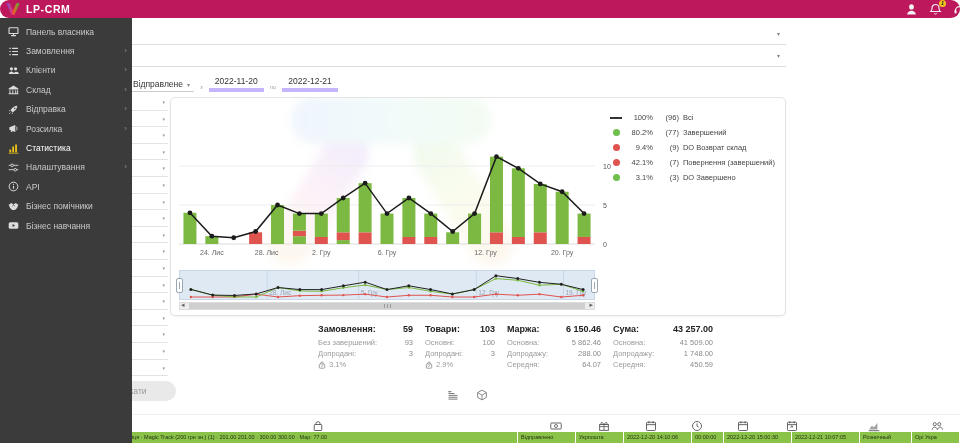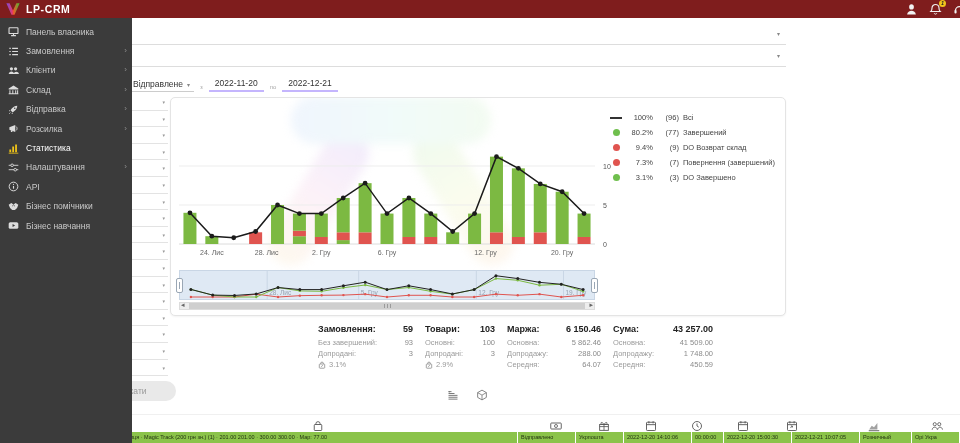--- a/index.html
+++ b/index.html
@@ -4,21 +4,21 @@
 <style>
   * { box-sizing: border-box; }
   html,body { margin:0; padding:0; }
   body {
     width:960px; height:443px; overflow:hidden; position:relative;
     background:#fff; font-family:"Liberation Sans", sans-serif;
     -webkit-font-smoothing:antialiased;
   }
   
   .topbar { position:absolute; left:0; top:0; width:960px; height:18px;
-    background:#7f1d1d; display:flex; align-items:center; z-index:20; }
+    background:#be185d; display:flex; align-items:center; z-index:20;border-radius:9px; }
   .logo { display:flex; align-items:center; gap:5px; padding-left:5px; cursor:pointer; }
   .logo-text { color:#fff; font-weight:bold; font-size:10.5px; letter-spacing:.6px; }
   .topbar-right { margin-left:auto; display:flex; align-items:center; gap:11px; padding-right:0; }
   .tb-icon { position:relative; width:13px; height:13px; color:#f2f2f2; cursor:pointer; }
   .tb-icon svg { width:13px; height:13px; display:block; }
   .tb-badge { position:absolute; top:-3px; right:-4px; min-width:7px; height:7px;
     background:#f2c51c; color:#222; border-radius:4px; font-size:5.5px; line-height:7px;
     text-align:center; padding:0 1px; font-weight:bold; }
   .tb-cut { margin-right:-6px; }
   
@@ -34,21 +34,21 @@
   .wide-select { position:absolute; left:118px; width:668px; height:21px;
     border-bottom:1px solid #ddd; cursor:pointer; background:#fff; }
   .wide-select .caret { position:absolute; right:6px; top:6px; font-size:6px; color:#888; }
   .date-row { position:absolute; left:120px; top:74px; height:18px; display:flex;
     align-items:flex-end; gap:6px; font-size:8.5px; color:#333; }
   .date-type { display:flex; align-items:center; gap:4px; border-bottom:1px solid #ccc;
     padding:0 4px 2px 0; cursor:pointer; }
   .date-type svg { width:9px; height:9px; color:#777; }
   .date-type .caret { font-size:6px; color:#888; }
   .date-sep { font-size:6px; color:#aaa; padding-bottom:2px; }
-  .date-val { border-bottom:2px solid #c4b5fd; padding:0 6px 2px 6px; cursor:pointer; }
+  .date-val { border-bottom:4px solid #c4b5fd; padding:0 6px 2px 6px; cursor:pointer; }
   .mini-selects { position:absolute; left:118px; top:94px; width:50px; }
   .mini-select { position:relative; height:16.6px; border-bottom:1px solid #e3e3e3; cursor:pointer; }
   .mini-select .caret { position:absolute; right:3px; top:5px; font-size:5px; color:#999; }
   .search-pill { position:absolute; left:88px; top:381px; width:88px; height:20px;
     border:none; border-radius:10px; background:#e9e9e9; color:#9a9a9a; font-size:8.5px;
     z-index:4; cursor:pointer; font-family:"Liberation Sans",sans-serif; }
   
   .chart-card { position:absolute; left:170px; top:97px; width:616px; height:219px;
     background:#fff; border:1px solid #e4e4e4; border-radius:5px;
     box-shadow:0 1px 2px rgba(0,0,0,.05); overflow:hidden; }
@@ -503,21 +503,21 @@
           <span class="legend-dot" style="background:#e0544f"></span>
         </span>
         <span class="legend-pct">9.4%</span>
         <span class="legend-count">(9)</span>
         <span>DO Возврат склад</span>
       </div>
       <div class="legend-row">
         <span class="legend-swatch">
           <span class="legend-dot" style="background:#e0544f"></span>
         </span>
-        <span class="legend-pct">7.3%</span>
+        <span class="legend-pct">42.1%</span>
         <span class="legend-count">(7)</span>
         <span>Повернення (завершений)</span>
       </div>
       <div class="legend-row">
         <span class="legend-swatch">
           <span class="legend-dot" style="background:#6fbf4d"></span>
         </span>
         <span class="legend-pct">3.1%</span>
         <span class="legend-count">(3)</span>
         <span>DO Завершено</span>

